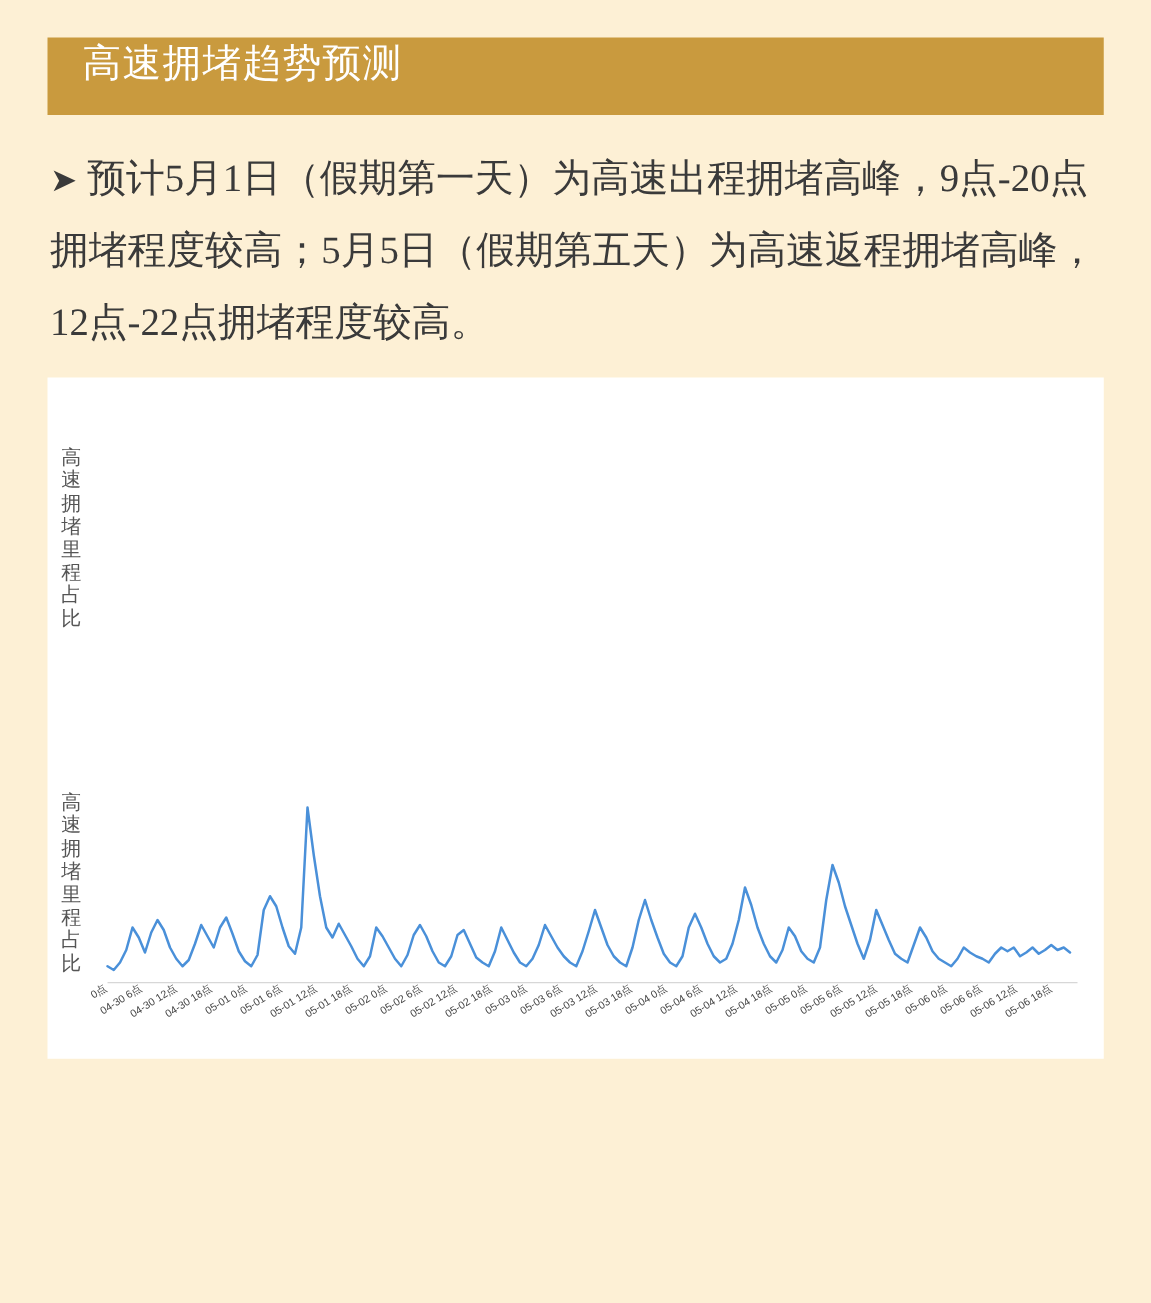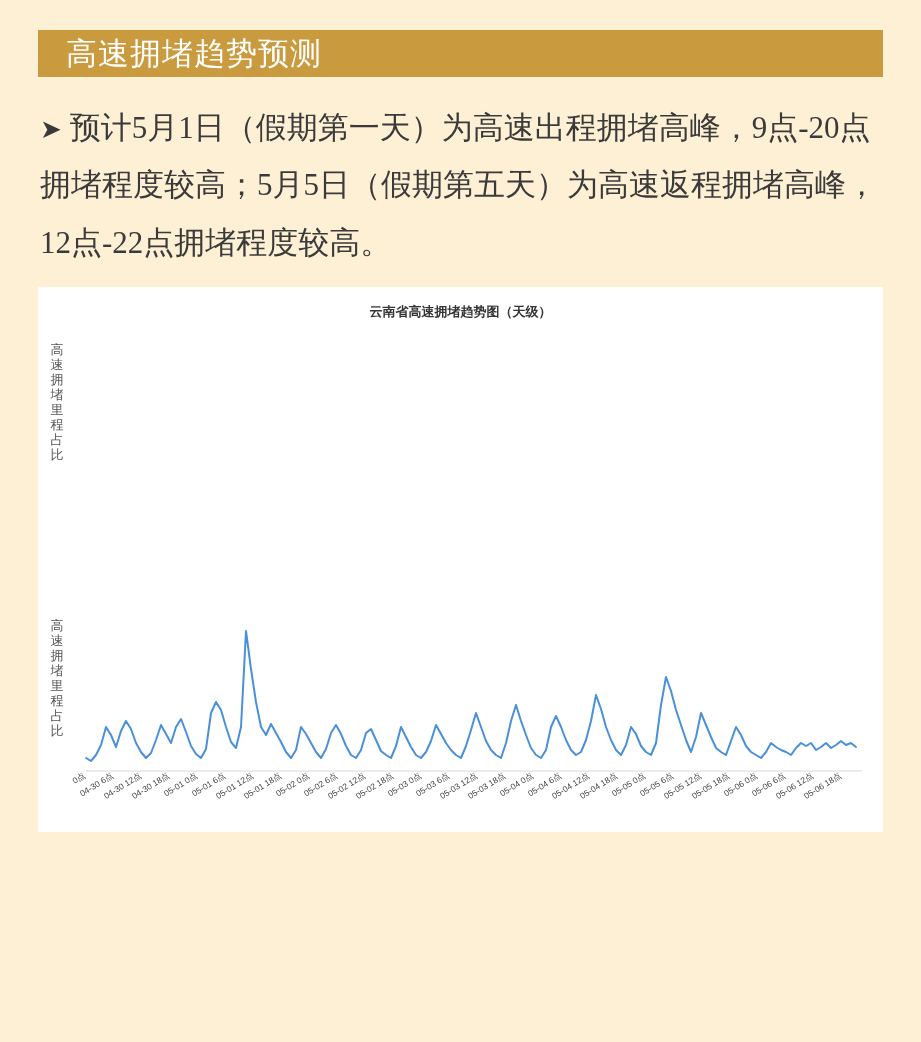--- a/index.html
+++ b/index.html
@@ -15,24 +15,23 @@
   }
   .page {
     position: relative;
     width: 921px;
     height: 1042px;
     box-sizing: border-box;
     padding: 0 38px;
   }
   .title-bar {
     margin-top: 30px;
-    height: 47px;
+    height: 62px;
     background: #c99a3e;
     display: flex;
-    align-items: center;
     padding-left: 28px;
     box-sizing: border-box;
   }
   .title-bar .title-text {
     color: #ffffff;
     font-size: 31px;
     letter-spacing: 1px;
     font-family: "Liberation Sans", sans-serif;
   }
   .body-text {
@@ -64,21 +63,21 @@
     color: #333333;
     font-family: "Liberation Sans", sans-serif;
   }
   .chart-block {
     position: relative;
   }
   .axis-label-v {
     position: absolute;
     left: 8px;
     width: 22px;
-    font-size: 13px;
+    font-size: 16px;
     color: #555555;
     line-height: 1.15;
     text-align: center;
     letter-spacing: 0;
     word-break: break-all;
   }
   .svg-wrap {
     position: absolute;
     left: 34px;
     right: 8px;
@@ -114,21 +113,20 @@
     <span class="title-text">高速拥堵趋势预测</span>
   </div>
 
   <div class="body-text">
     <span class="arrow-glyph">➤</span><span>预计5月1日（假期第一天）为高速出程拥堵高峰，9点-20点拥堵程度较高；5月5日（假期第五天）为高速返程拥堵高峰，12点-22点拥堵程度较高。</span>
   </div>
 
   <div class="charts-card">
 
     <div class="chart-block" style="height:270px;">
-      <div class="chart-title" style="padding-top:16px;">云南省高速拥堵趋势图（天级）</div>
       <div class="axis-label-v" style="top:56px;">高速拥堵里程占比</div>
     </div>
 
     <div class="chart-block" style="height:275px;">
       <div class="axis-label-v" style="top:62px;">高速拥堵里程占比</div>
       <div class="svg-wrap" style="top:28px;">
         <svg width="800" height="240" viewBox="0 0 800 240">
           <line class="axis-line" x1="14" y1="186" x2="790" y2="186"></line>
           <polyline class="series-line" stroke="#4a90d9" points="14,173 19,176 24,170 29,160 34,142 39,150 44,162 49,146 54,136 59,144
                             64,158 69,167 74,173 79,168 84,155 89,140 94,149 99,158 104,142 109,134

